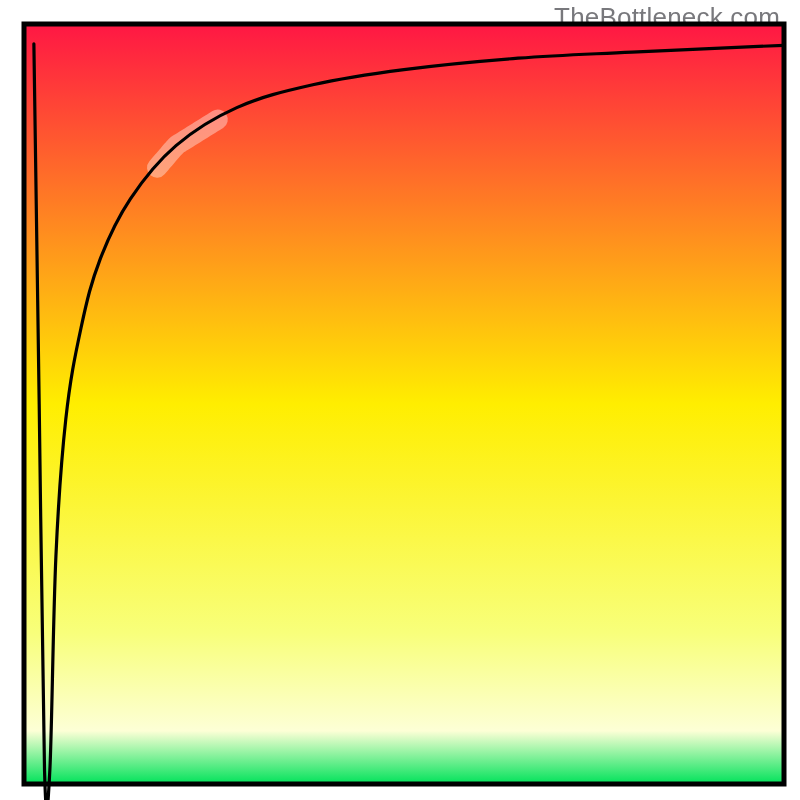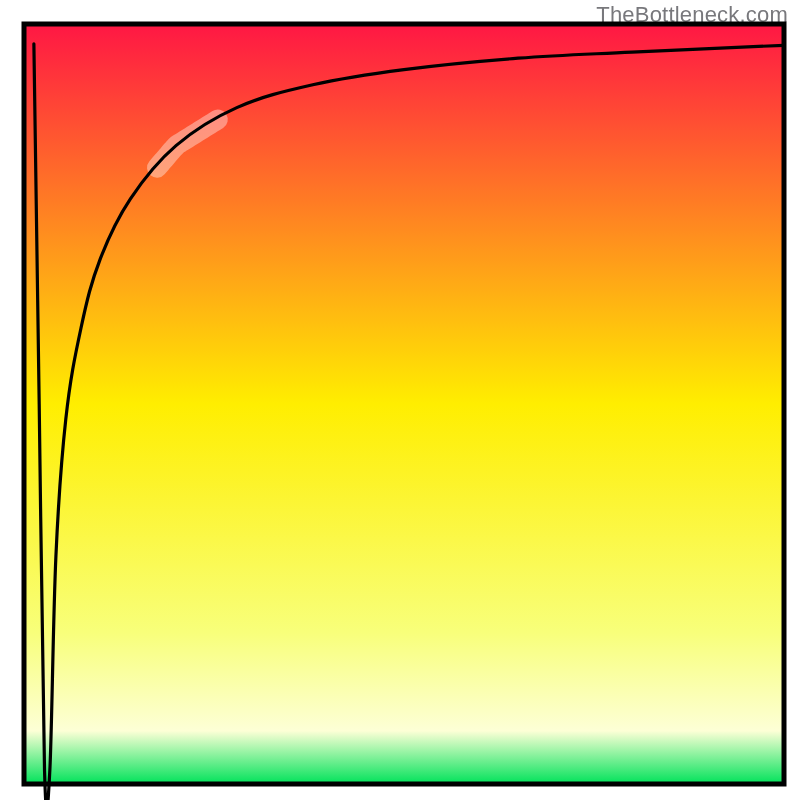--- a/index.html
+++ b/index.html
@@ -12,22 +12,22 @@
     background: #ffffff;
   }
   .chart-container {
     position: relative;
     width: 800px;
     height: 800px;
   }
   .attribution {
     position: absolute;
     top: 2px;
-    right: 12px;
-    font-size: 22px;
+    right: 20px;
+    font-size: 26px;
     color: #78787c;
     letter-spacing: 0.2px;
   }
   svg.plot {
     position: absolute;
     left: 0;
     top: 0;
   }
 </style>
 </head>

